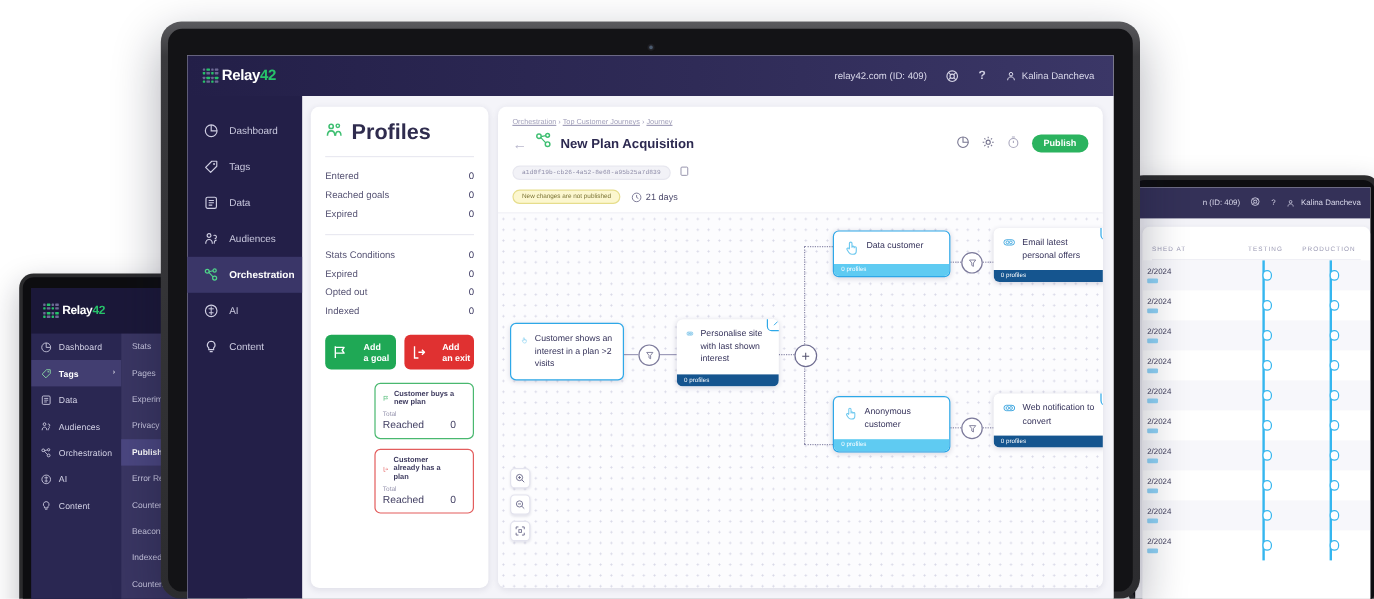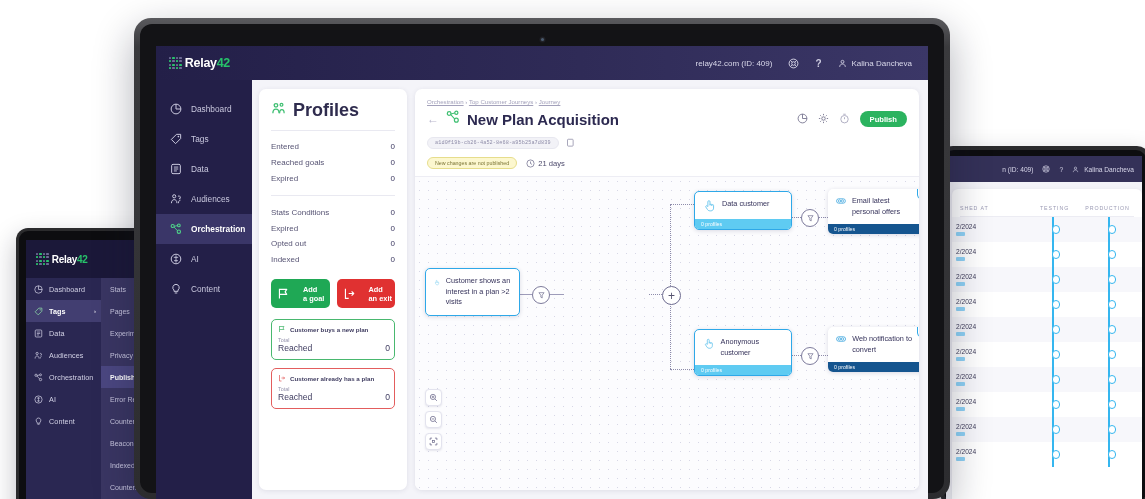--- a/index.html
+++ b/index.html
@@ -95,34 +95,34 @@
   .pf-head{display:flex;align-items:center;gap:7px;padding-bottom:9px;}
   .pf-title{font-size:18px;font-weight:bold;color:#2f2c4e;}
   .hr{height:1px;background:#e9e9f1;margin:0 0 8px 0;}
   .pf-row{display:flex;justify-content:space-between;font-size:8px;color:#575474;
           padding:3.4px 0;}
   .pf-row span:last-child{color:#3a3760;}
   .btn-row{display:flex;gap:7px;margin:12px 0 11px 0;}
   .mbtn{flex:1;height:29px;border-radius:5px;display:flex;align-items:center;gap:13px;
         padding-left:6px;color:#fff;font-size:7.4px;line-height:9px;font-weight:bold;}
   .mbtn.green{background:#1fa855;} .mbtn.red{background:#e03131;}
-  .gbox{border:1px solid #49b86f;border-radius:5px;padding:5px 4px 6px 6px;margin-bottom:8px;}
+  .gbox{border:1px solid #49b86f;border-radius:5px;padding:5px 14px 6px 6px;margin-bottom:8px;margin-left:41px;}
   .gbox.r{border-color:#e35d5d;}
   .gbox-t{display:flex;align-items:center;gap:4px;font-size:6.2px;color:#3f3c60;font-weight:bold;}
   .gbox-s{font-size:5.4px;color:#9694ae;margin:4px 0 0 0;}
   .gbox-b{display:flex;justify-content:space-between;font-size:8.6px;color:#3f3c60;}
 
   
   .journey{flex:1;display:flex;flex-direction:column;overflow:hidden;}
   .jh{padding:9px 12px 7px 12px;border-bottom:1px solid #ededf4;}
   .crumb{font-size:6.1px;color:#a3a1bb;margin-bottom:5px;}
   .crumb u{text-decoration:underline;}
   .jt-row{display:flex;align-items:center;gap:7px;}
   .back{font-size:12px;color:#b9b7cd;line-height:1;}
-  .jt{font-size:15px;font-weight:bold;color:#2c2950;text-align:center;}
+  .jt{font-size:11px;font-weight:bold;color:#2c2950;text-align:center;}
   .jh-acts{margin-left:auto;display:flex;align-items:center;gap:10px;}
   .pubbtn{background:#2bb35f;color:#fff;font-size:7.6px;font-weight:bold;
           border-radius:9px;padding:3.4px 10px;}
   .idrow{display:flex;align-items:center;gap:6px;margin:6px 0 5px 0;}
   .idchip{background:#f2f2f7;border:1px solid #e7e7ef;border-radius:8px;
           font-size:5.2px;color:#8e8ca8;padding:2.4px 7px;letter-spacing:.1px;
           font-family:"Liberation Mono",monospace;}
   .metarow{display:flex;align-items:center;gap:9px;}
   .warn{background:#fcf7cf;border:1px solid #e6dd8c;border-radius:7px;
         font-size:5.3px;color:#7a7334;padding:2.2px 7px;}
@@ -697,20 +697,36 @@
                     </svg>
                   <span class="node-txt">Customer shows an interest in a plan &gt;2 visits</span>
                 </div>
               </div>
               <div class="funnel" style="left:117px;top:109px;">
                 <svg width="9" height="9" viewBox="0 0 16 16">
                     <path d="M3.4 3h9.2l-3.4 4.4v5L6.8 11V7.4z" fill="none" stroke="#6c6a8c" stroke-width="1.2" stroke-linejoin="round"></path>
                   </svg>
               </div>
 
+              <div class="node" style="left:149px;top:88px;width:85px;">
+                <div class="node-body">
+                  <svg width="13" height="10" viewBox="0 0 18 12">
+                      <rect x="1" y="2" width="16" height="8" rx="4" fill="none" stroke="#2a9ddb" stroke-width="1.3"></rect>
+                      <circle cx="6.4" cy="6" r="2.1" fill="none" stroke="#2a9ddb" stroke-width="1.2"></circle>
+                      <circle cx="11.6" cy="6" r="2.1" fill="none" stroke="#2a9ddb" stroke-width="1.2"></circle>
+                    </svg>
+                  <span class="node-txt">Personalise site with last shown interest</span>
+                </div>
+                <div class="node-foot foot-dark">0 profiles</div>
+                <span class="pin">
+                  <svg width="8" height="8" viewBox="0 0 16 16">
+                      <path d="M2 14 14 2M9 2h5v5" fill="none" stroke="#2ea8e8" stroke-width="1.6" stroke-linejoin="round"></path>
+                    </svg>
+                </span>
+              </div>
 
               <div class="plus" style="left:247px;top:109px;">+</div>
 
               <div class="node cond" style="left:279px;top:14px;width:96px;">
                 <div class="node-body">
                   <svg width="13" height="13" viewBox="0 0 16 16">
                       <path d="M6 9V3.4a1.3 1.3 0 0 1 2.6 0V8M8.6 7.4a1.1 1.1 0 0 1 2.2 0v1M10.8 8a1.1 1.1 0 0 1 2.2 0v3.2c0 2-1.4 3.4-3.4 3.4H8.4c-1.6 0-2.3-.7-3-1.8L3.6 10a1.1 1.1 0 0 1 1.8-1.3L6 9.6" fill="none" stroke="#6fc9ef" stroke-width="1.2" stroke-linejoin="round"></path>
                     </svg>
                   <span class="node-txt">Data customer</span>
                 </div>

